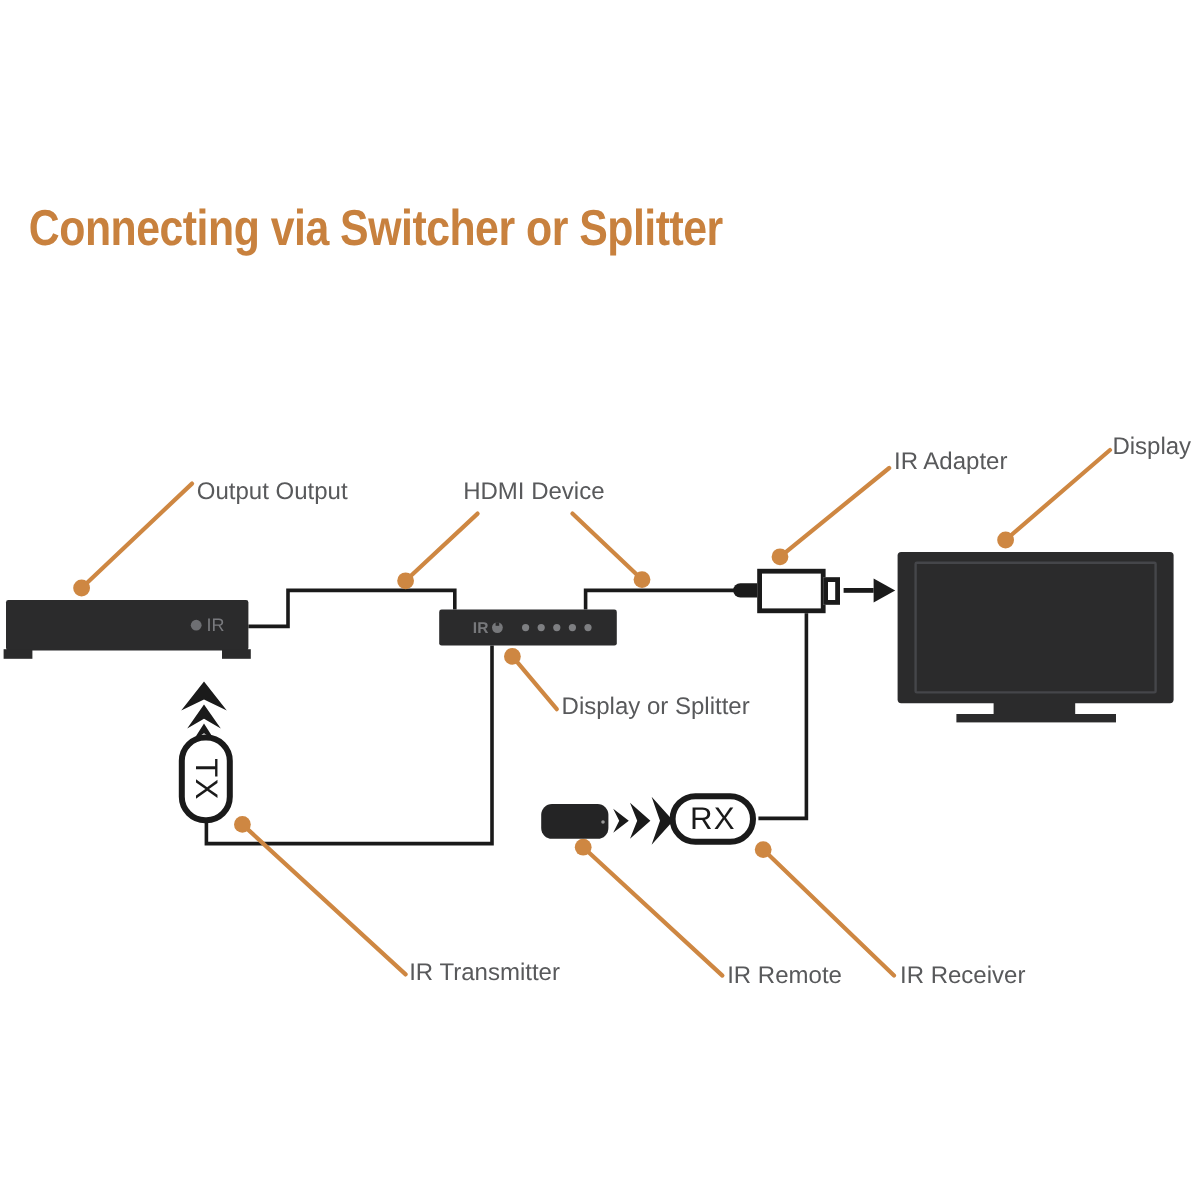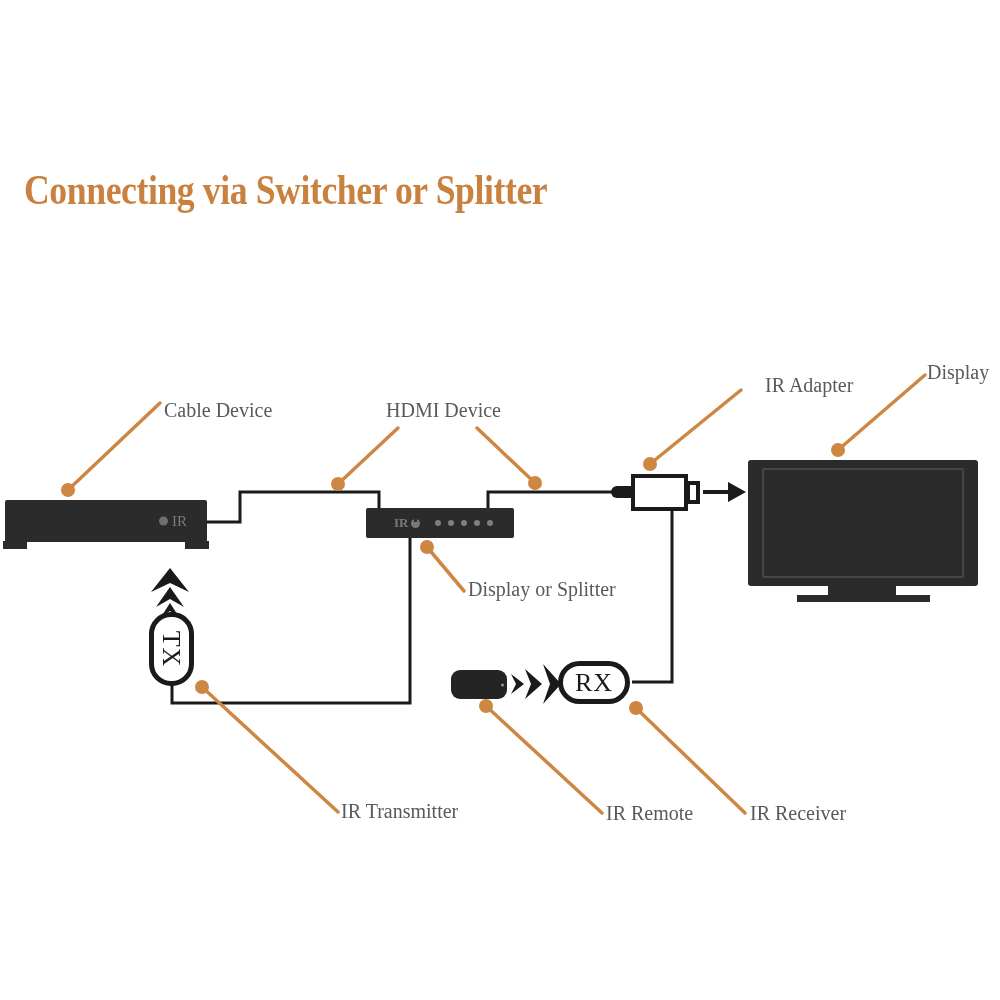--- a/index.html
+++ b/index.html
@@ -1,17 +1,17 @@
 <!DOCTYPE html>
 <html style="--title: #C8813E; --accent: #CE8742; --label: #58595B; --device: #2B2B2C; --wire: #1A1A1A;"><head>
 <meta charset="utf-8">
 <style>
   html,body{margin:0;padding:0;background:#fff;}
   .canvas{position:relative;width:1000px;height:992px;background:#fff;overflow:hidden;
-          font-family:Liberation Serif, serif;}
+          font-family:Liberation Sans, sans-serif;}
   .title{position:absolute;left:24px;top:166px;font-size:42px;font-weight:bold;
          color:var(--title,#C8813E);letter-spacing:-0.5px;white-space:nowrap;
          transform:scaleX(0.85);transform-origin:left top;}
   svg.layer{position:absolute;left:0;top:0;}
   .wire{stroke:var(--wire,#1A1A1A);stroke-width:3;fill:none;}
   .callout-line{stroke:var(--accent,#CE8742);stroke-width:3.5;stroke-linecap:round;}
   .callout-dot{fill:var(--accent,#CE8742);}
   .glyph{fill:var(--wire,#1A1A1A);}
   .arrow-shaft{stroke:var(--wire,#1A1A1A);stroke-width:4;}
   .dev-label{position:absolute;font-size:20px;color:var(--label,#58595B);white-space:nowrap;}
@@ -144,22 +144,22 @@
   <div class="adapter-stub" style="left:611px;top:486px;width:26px;height:12px;"></div>
   <div class="adapter-part" style="left:631px;top:474px;width:57px;height:37px;"></div>
   <div class="adapter-part" style="left:686px;top:481px;width:14px;height:23px;"></div>
 
   <div class="tv" style="left:748px;top:460px;width:230px;height:126px;">
     <div class="tv-screen"></div>
   </div>
   <div class="tv-part" style="left:828px;top:585px;width:68px;height:11px;"></div>
   <div class="tv-part" style="left:797px;top:595px;width:133px;height:7px;"></div>
 
-  <div class="dev-label" style="left:164px;top:399px;">Cable Device</div>
+  <div class="dev-label" style="left:164px;top:399px;">Output Output</div>
   <div class="dev-label" style="left:386px;top:399px;">HDMI Device</div>
-  <div class="dev-label" style="left:745px;top:374px;margin-left:20px;">IR Adapter</div>
+  <div class="dev-label" style="left:745px;top:374px;">IR Adapter</div>
   <div class="dev-label" style="left:927px;top:361px;">Display</div>
   <div class="dev-label" style="left:468px;top:578px;">Display or Splitter</div>
   <div class="dev-label" style="left:341px;top:800px;text-align:right;">IR Transmitter</div>
   <div class="dev-label" style="left:606px;top:802px;">IR Remote</div>
   <div class="dev-label" style="left:750px;top:802px;">IR Receiver</div>
 
 </div>
 
 </body></html>

